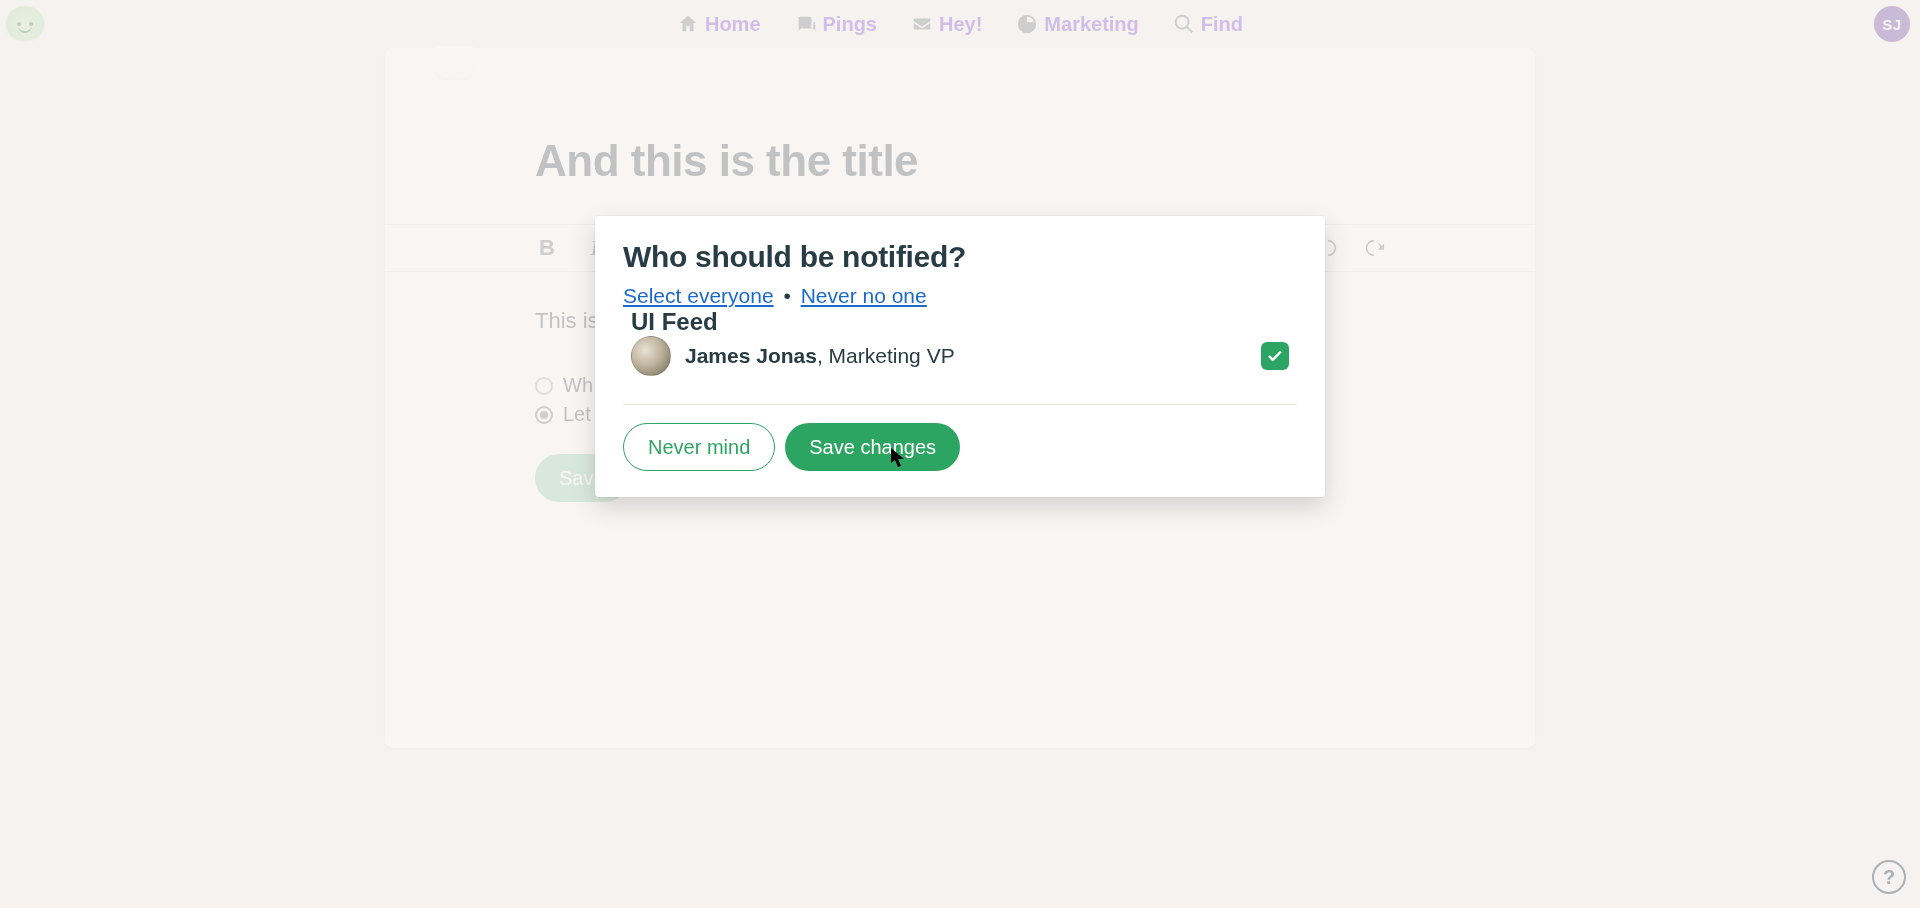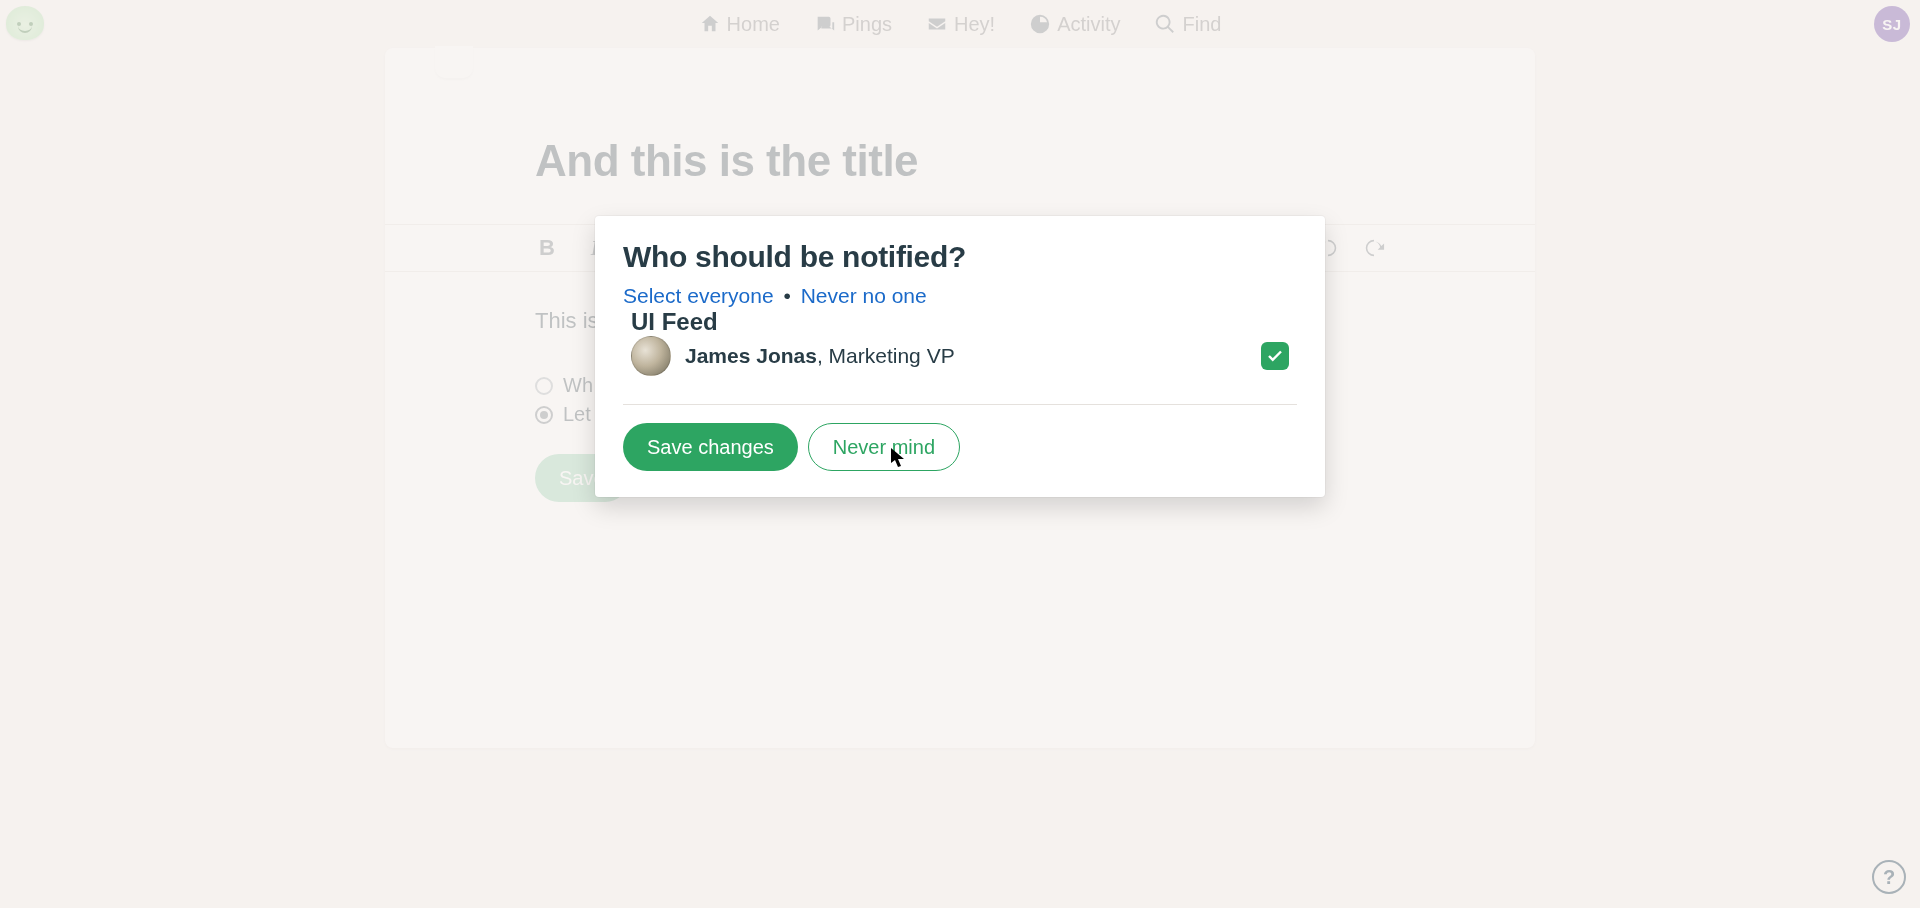--- a/index.html
+++ b/index.html
@@ -50,22 +50,22 @@
     border-left: none;
     border-right: none;
     border-radius: 0 0 14px 14px;
   }
 
   .nav-item {
     display: inline-flex;
     align-items: flex-start;
     gap: 6px;
     font-size: 20px;
-    font-weight: 400;
-    color: #737373;
+    font-weight: 700;
+    color: #6d28d9;
     cursor: pointer;
   }
   .nav-item svg { width: 22px; height: 22px; fill: #5e6a72; }
 
   .avatar-badge {
     position: absolute;
     right: 10px; top: 6px;
     width: 36px; height: 36px;
     border-radius: 50%;
     background: #4c1d95;
@@ -193,20 +193,21 @@
     color: #283c46;
     letter-spacing: -.3px;
   }
   .select-links {
     margin-top: 10px;
     font-size: 21px;
     color: #283c46;
   }
   .select-links a {
     color: #1b6ac9;
+    text-decoration: underline;
     cursor: pointer;
   }
   .select-links .dot { padding: 0 4px; color: #283c46; }
 
   .group-name {
     font-size: 24px;
     font-weight: 800;
     margin-left: 8px;
     color: #283c46;
   }
@@ -300,21 +301,21 @@
   <span class="nav-item">
     <svg viewBox="0 0 24 24">
         <path d="M3 6h18v3l-9 6-9-6V6zm0 5l9 6 9-6v7H3v-7z"></path>
       </svg>
     <span>Hey!</span>
   </span>
   <span class="nav-item">
     <svg viewBox="0 0 24 24">
         <path d="M12 2a10 10 0 1 0 0 20 10 10 0 0 0 0-20zm0 2a8 8 0 0 1 7.7 6H12V4z"></path>
       </svg>
-    <span>Activity</span>
+    <span>Marketing</span>
   </span>
   <span class="nav-item">
     <svg viewBox="0 0 24 24">
         <path d="M10 2a8 8 0 1 0 4.9 14.3l5.4 5.4 1.4-1.4-5.4-5.4A8 8 0 0 0 10 2zm0 2a6 6 0 1 1 0 12 6 6 0 0 1 0-12z"></path>
       </svg>
     <span>Find</span>
   </span>
 </nav>
 
 <div class="avatar-badge">
@@ -380,25 +381,25 @@
     <div class="check">
       <svg viewBox="0 0 24 24">
           <path d="M4 12l5 5L20 6"></path>
         </svg>
     </div>
   </div>
 
   <hr class="modal-hr">
 
   <div class="modal-actions">
+    <button class="pill-btn pill-outline-green">
+      <span>Never mind</span>
+    </button>
     <button class="pill-btn pill-green">
       <span>Save changes</span>
-    </button>
-    <button class="pill-btn pill-outline-green">
-      <span>Never mind</span>
     </button>
   </div>
 </div>
 
 <div class="help-btn">
   <span>?</span>
 </div>
 
 <div class="cursor" id="cursor" style="left: 891px; top: 448px;">
   <svg viewBox="0 0 14 20">

